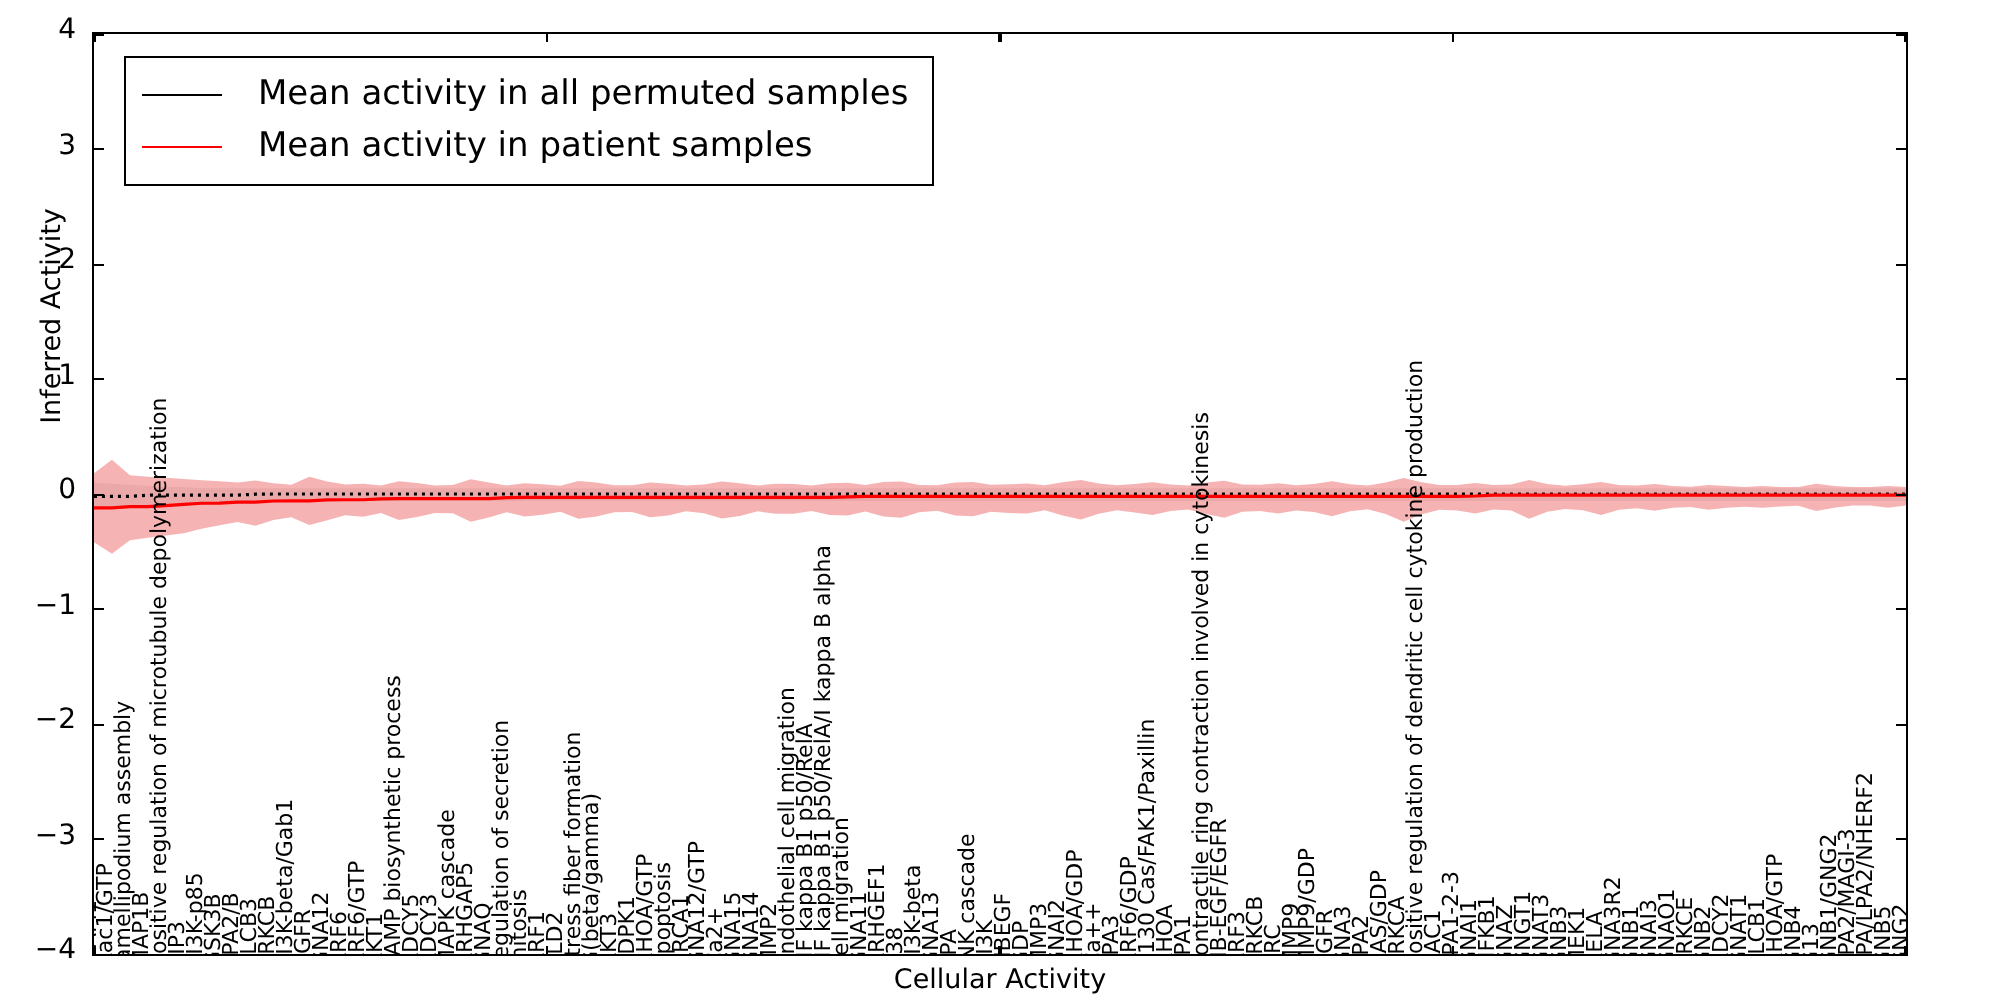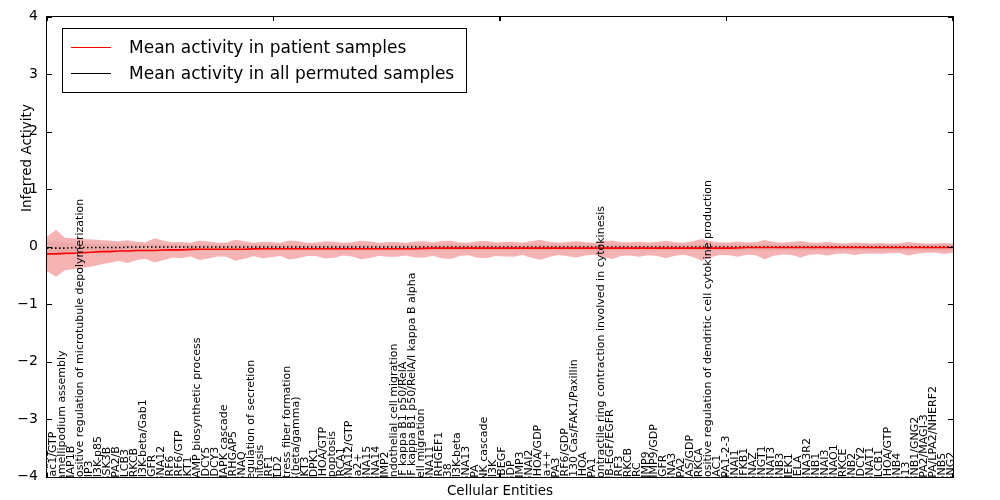--- a/index.html
+++ b/index.html
@@ -43,21 +43,21 @@
 
   #plot-svg{position:absolute;left:0;top:0;}
 </style>
 </head>
 <body>
 
 <div id="root">
 
 
   <div id="y-axis-label">Inferred Activity</div>
-  <div id="x-axis-label">Cellular Entities</div>
+  <div id="x-axis-label">Cellular Activity</div>
 
   <div id="yticklabels">
       <div class="ylab" style="left: 0px; top: 7px;">4</div>
       <div class="ylab" style="left: 0px; top: 64.5px;">3</div>
       <div class="ylab" style="left: 0px; top: 122px;">2</div>
       <div class="ylab" style="left: 0px; top: 179.5px;">1</div>
       <div class="ylab" style="left: 0px; top: 237px;">0</div>
       <div class="ylab" style="left: 0px; top: 294.5px;">−1</div>
       <div class="ylab" style="left: 0px; top: 352px;">−2</div>
       <div class="ylab" style="left: 0px; top: 409.5px;">−3</div>
@@ -207,22 +207,22 @@
       <div class="xlab" style="left: 864.649px; top: 457px;">G13</div>
       <div class="xlab" style="left: 873.619px; top: 457px;">GNB1/GNG2</div>
       <div class="xlab" style="left: 882.589px; top: 457px;">LPA2/MAGI-3</div>
       <div class="xlab" style="left: 891.559px; top: 457px;">LPA/LPA2/NHERF2</div>
       <div class="xlab" style="left: 900.53px; top: 457px;">GNB5</div>
       <div class="xlab" style="left: 909.5px; top: 457px;">GNG2</div>
     </div>
 
   <div id="legend">
     <div class="legend-row">
+      <span class="legend-swatch"></span>
+      <span class="legend-text">Mean activity in all permuted samples</span>
+    </div>
+    <div class="legend-row">
       <span class="legend-swatch red"></span>
       <span class="legend-text">Mean activity in patient samples</span>
     </div>
-    <div class="legend-row">
-      <span class="legend-swatch"></span>
-      <span class="legend-text">Mean activity in all permuted samples</span>
-    </div>
   </div>
 
 </div>
 
 </body></html>

